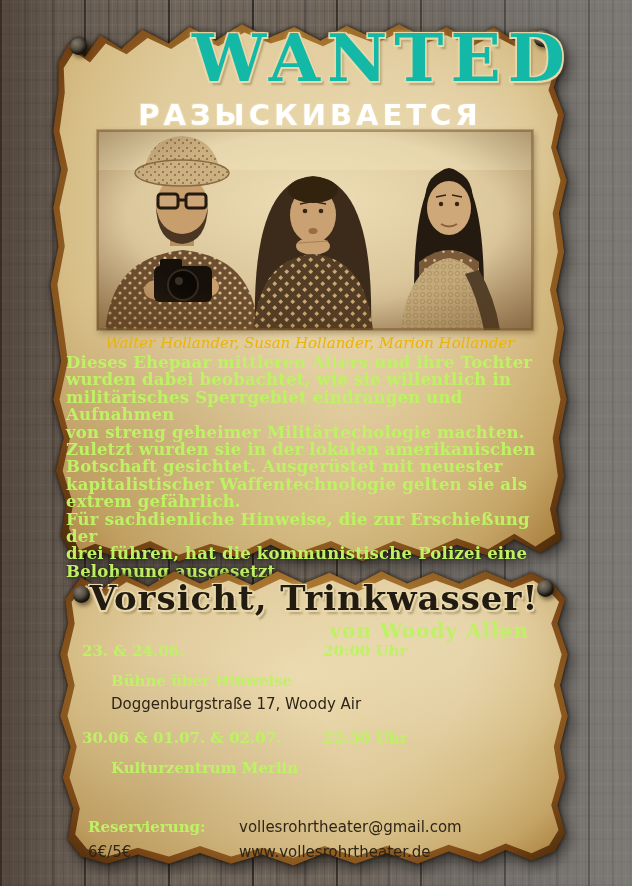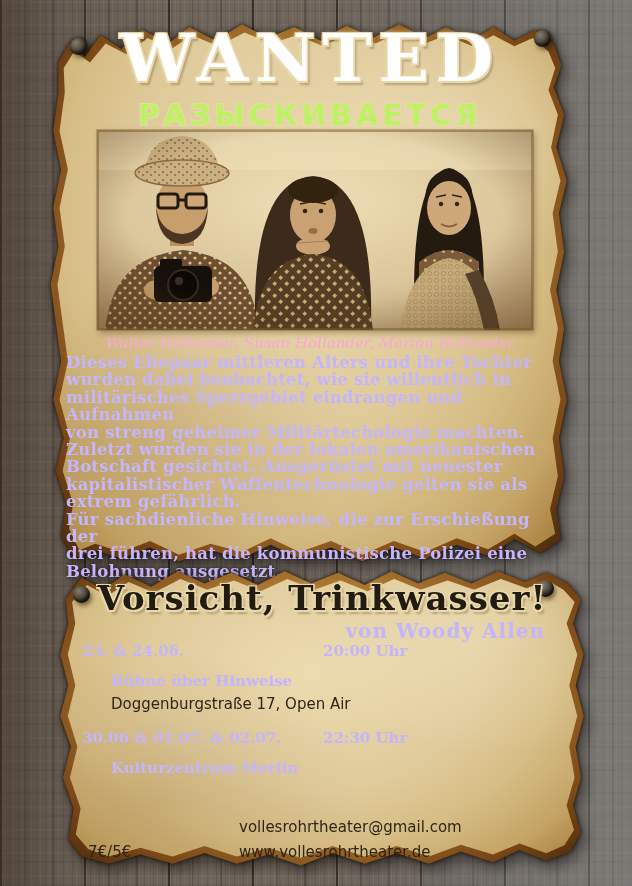--- a/index.html
+++ b/index.html
@@ -30,52 +30,52 @@
   .burn{background:radial-gradient(ellipse at 50% 45%, #a8762f 50%, #7a4716 78%, #3f2408 100%);}
   .paper{background-image:
       radial-gradient(ellipse 300px 220px at 18% 78%, rgba(140,100,45,.20), transparent 70%),
       radial-gradient(ellipse 260px 180px at 82% 22%, rgba(255,246,222,.30), transparent 70%),
       radial-gradient(ellipse at 48% 36%, #ecdbb0 0%, #e0cb9c 42%, #d6bd85 62%, #c5a567 80%, #ab8240 93%, #8f6128 100%);}
 
   #sheet-top{left:48px;top:16px;width:524px;height:548px;}
   #sheet-top .burn{clip-path:polygon(2% 8.5%,4% 5%,7% 7.5%,10% 3.5%,14% 6%,18% 2.5%,23% 5%,27% 2%,32% 4.5%,37% 1.5%,42% 4%,47% 2%,52% 4.5%,57% 1.8%,62% 4%,67% 1.5%,72% 4%,76% 2%,81% 4.5%,85% 2%,89% 4.5%,93% 2.5%,96.5% 5%,98% 9%,96.5% 13%,98.5% 18%,97% 24%,99% 30%,97.5% 36%,98.5% 43%,97% 50%,98.5% 57%,97.5% 63%,99% 70%,97.5% 77%,98.5% 84%,97% 90%,98% 95.5%,94% 98%,89% 95.5%,84% 98.5%,78% 96.5%,72% 99%,66% 97%,60% 99.5%,54% 97%,48% 99%,42.5% 96.5%,37% 99%,31% 97.5%,25% 99.5%,19.5% 97%,14% 99%,9% 97.5%,5% 99%,2.5% 95%,3.5% 89%,1.5% 83%,3% 77%,1% 70%,2.5% 63%,1.5% 56%,0.5% 49%,2% 42%,1% 35%,2.5% 28%,1% 21%,2% 14%);}
   #sheet-top .paper{clip-path:polygon(3% 9.5%,5% 6.5%,8% 8.5%,11% 5%,15% 7%,19% 4%,23.5% 6%,27.5% 3.5%,32.5% 5.5%,37.5% 3%,42.5% 5%,47.5% 3.5%,52.5% 5.5%,57.5% 3.2%,62.5% 5%,67% 3%,72% 5%,76% 3.5%,81% 5.5%,85% 3.5%,89% 5.5%,92.5% 4%,95.5% 6.5%,96.8% 9.5%,95.5% 13.5%,97.3% 18%,96% 24%,97.8% 30%,96.3% 36%,97.3% 43%,95.8% 50%,97.3% 57%,96.3% 63%,97.8% 70%,96.3% 77%,97.3% 84%,95.8% 90%,96.8% 94.5%,93% 96.8%,89% 94.5%,84% 97.3%,78% 95.3%,72% 97.8%,66% 95.8%,60% 98.3%,54% 95.8%,48% 97.8%,42.5% 95.3%,37% 97.8%,31% 96.3%,25% 98.3%,19.5% 95.8%,14% 97.8%,9% 96.3%,6% 97.5%,4% 93.5%,4.8% 89%,2.8% 83%,4.2% 77%,2.2% 70%,3.8% 63%,2.8% 56%,1.8% 49%,3.2% 42%,2.2% 35%,3.8% 28%,2.2% 21%,3.2% 14%);}
 
-  #sheet-bottom{left:55px;top:562px;width:518px;height:308px;padding-left:16px;}
+  #sheet-bottom{left:55px;top:562px;width:518px;height:308px;}
   #sheet-bottom .burn{clip-path:polygon(2% 12%,5% 5%,9% 9%,13% 4%,18% 8%,23% 3%,28% 7%,33% 3.5%,38% 7.5%,43% 3%,48% 7%,53% 3.5%,58% 7.5%,63% 3%,68% 7%,73% 3.5%,78% 7%,83% 3%,88% 6.5%,92% 3.5%,96% 7%,98.5% 12%,97% 20%,99% 30%,97.5% 40%,99% 50%,97.5% 60%,98.5% 70%,97% 79%,98.5% 88%,96.5% 94%,92% 97%,87% 93.5%,82% 97.5%,76% 94%,70% 98%,64% 94.5%,58% 98%,52% 94.5%,46% 98.5%,40% 95%,34% 98%,28% 94.5%,22% 98%,16% 95%,10% 98%,5% 95.5%,2.5% 90%,3.5% 80%,1.5% 70%,3% 60%,1% 50%,2.5% 40%,1% 30%,2.5% 20%);}
   #sheet-bottom .paper{clip-path:polygon(3.2% 13%,6% 7.5%,9.8% 11%,13.8% 6.5%,18.5% 10%,23.5% 5.5%,28.5% 9%,33.5% 6%,38.5% 9.5%,43.5% 5.5%,48.5% 9%,53.5% 6%,58.5% 9.5%,63.5% 5.5%,68.5% 9%,73.5% 6%,78.5% 9%,83.5% 5.5%,88.3% 8.5%,92.3% 6%,95.2% 9%,97.3% 13%,95.8% 20%,97.8% 30%,96.3% 40%,97.8% 50%,96.3% 60%,97.3% 70%,95.8% 79%,97.2% 87%,95.4% 92%,92% 94.6%,87% 91.4%,82% 95%,76% 91.8%,70% 95.6%,64% 92.2%,58% 95.6%,52% 92.2%,46% 96%,40% 92.8%,34% 95.6%,28% 92.2%,22% 95.6%,16% 92.8%,10% 95.6%,6.2% 93.2%,3.9% 88.5%,4.8% 80%,2.8% 70%,4.2% 60%,2.4% 50%,3.8% 40%,2.4% 30%,3.8% 20%);}
 
   .content{position:absolute;inset:0;z-index:3;}
 
   
   .nail{position:absolute;width:17px;height:17px;border-radius:50%;
     background:radial-gradient(circle at 35% 30%, #837a6b, #4c453a 48%, #241f18 82%);
     box-shadow:2px 3px 4px rgba(45,28,8,.55), inset -2px -3px 3px rgba(0,0,0,.55);}
 
   
-  .slab{font-family:"DejaVu Serif",serif;font-weight:bold;color:#c4b5fd;}
+  .slab{font-family:"DejaVu Serif",serif;font-weight:bold;color:#bef264;}
   .geo{font-family:"DejaVu Sans",sans-serif;color:#2e2517;}
   .halo{text-shadow:-1.5px -1.5px 0 #e9d8a9,1.5px -1.5px 0 #e9d8a9,
         -1.5px 1.5px 0 #e9d8a9,1.5px 1.5px 0 #e9d8a9,
         0 0 5px rgba(238,220,170,.85),3px 4px 2px rgba(55,35,12,.28);}
 
-  .wanted-title{position:absolute;top:8px;left:0;width:100%;text-align:center;
+  .wanted-title{position:absolute;top:8px;left:0;width:100%;text-align:right;
     font-family:"DejaVu Serif",serif;font-weight:bold;font-size:66px;line-height:1.05;
-    letter-spacing:7px;color:#ffffff;}
+    letter-spacing:7px;color:#14b8a6;}
   .wanted-sub{position:absolute;top:82px;left:0;width:100%;text-align:center;
     font-family:"DejaVu Sans",sans-serif;font-weight:600;font-size:29px;
-    letter-spacing:4px;color:#bef264;
+    letter-spacing:4px;color:#ffffff;
     text-shadow:-1px -1px 0 #e9d8a9,1px -1px 0 #e9d8a9,-1px 1px 0 #e9d8a9,1px 1px 0 #e9d8a9;}
 
   .photo{position:absolute;left:49px;top:114px;width:436px;height:200px;
     box-shadow:0 0 0 1px rgba(120,85,40,.35), 2px 3px 6px rgba(60,35,10,.35);}
   .photo svg{display:block;width:100%;height:100%;}
 
   .photo-caption{position:absolute;top:318px;left:0;width:100%;text-align:center;
-    font-family:"DejaVu Serif",serif;font-style:italic;font-size:15px;color:#f9a8d4;}
+    font-family:"DejaVu Serif",serif;font-style:italic;font-size:15px;color:#eab308;}
 
   .description{position:absolute;left:18px;top:338px;width:500px;
     font-size:16.5px;line-height:17.4px;letter-spacing:.2px;white-space:pre-line;}
 
   .show-title{position:absolute;top:16px;left:0;width:100%;text-align:center;
     font-size:34px;letter-spacing:1px;color:#211b12;}
   .show-author{position:absolute;top:57px;right:44px;font-size:20px;letter-spacing:1px;}
   .line{position:absolute;font-size:15px;white-space:nowrap;}
 
   .t80{top:80px}.t110{top:110px}.t133{top:133px}.t167{top:167px}
@@ -214,24 +214,25 @@
     <div class="content">
       <div class="nail" style="left:18px;top:24px"></div>
       <div class="nail" style="left:482px;top:18px"></div>
 
       <div class="show-title slab halo">Vorsicht, Trinkwasser!</div>
       <div class="show-author slab">von Woody Allen</div>
 
       <div class="line slab t80 l27">23. &amp; 24.06.</div>
       <div class="line slab t80 l268">20:00 Uhr</div>
       <div class="line slab t110 l56">Bühne über Hinweise</div>
-      <div class="line geo t133 l56">Doggenburgstraße 17, Open Air</div>
+      <div class="line geo t133 l56">Doggenburgstraße 17, Woody Air</div>
 
       <div class="line slab t167 l27">30.06 &amp; 01.07. &amp; 02.07.</div>
       <div class="line slab t167 l268">22:30 Uhr</div>
       <div class="line slab t197 l56">Kulturzentrum Merlin</div>
 
+      <div class="line slab t256 l33">Reservierung:</div>
       <div class="line geo t256 l168">vollesrohrtheater@gmail.com</div>
-      <div class="line geo t281 l33">7€/5€</div>
+      <div class="line geo t281 l33">6€/5€</div>
       <div class="line geo t281 l168">www.vollesrohrtheater.de</div>
     </div>
   </div>
 </div>
 
 </body></html>

